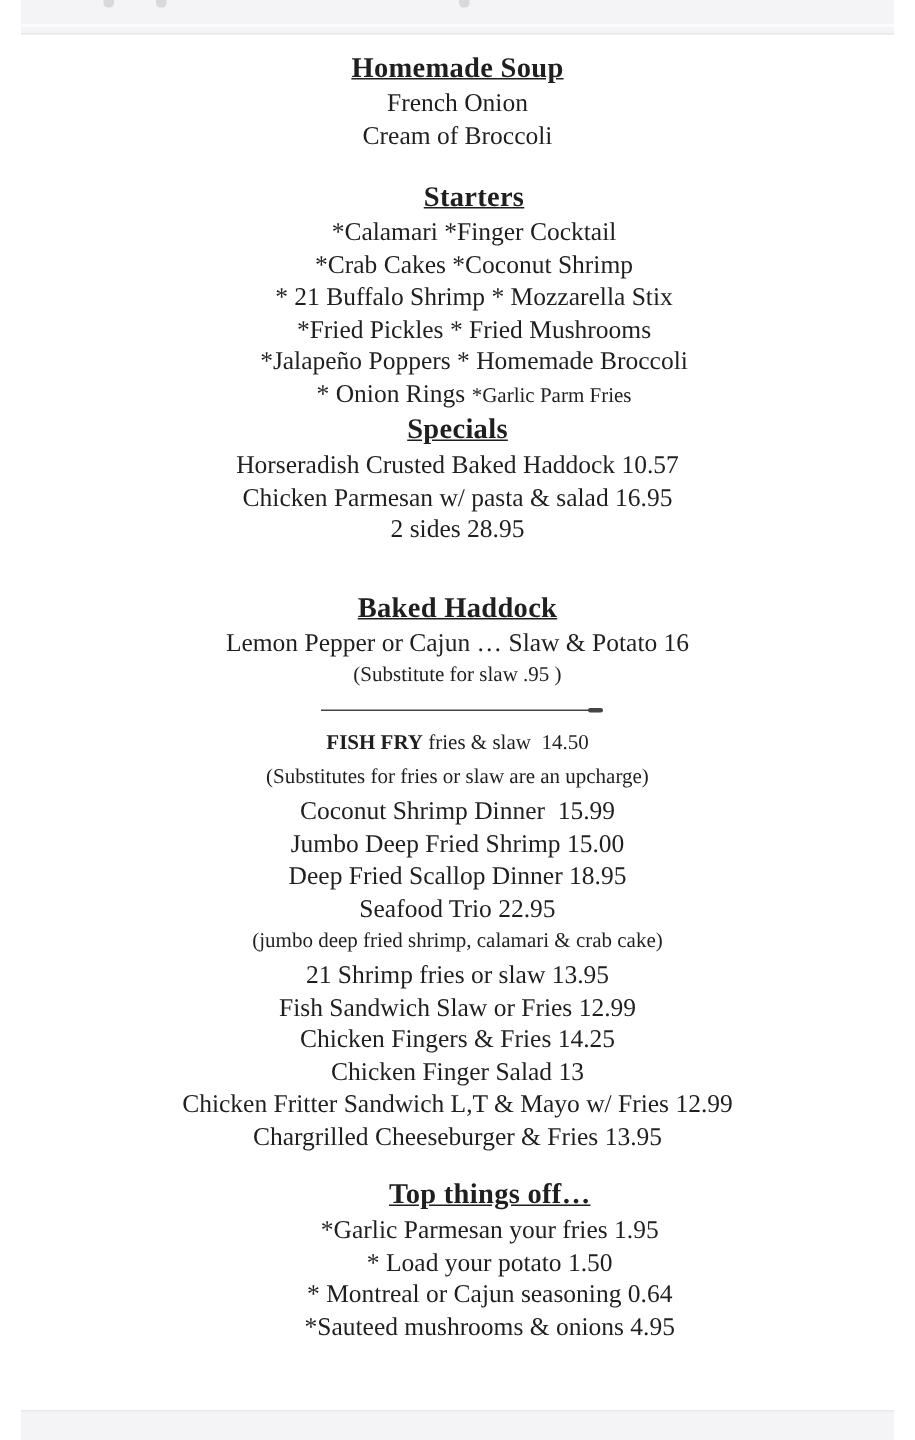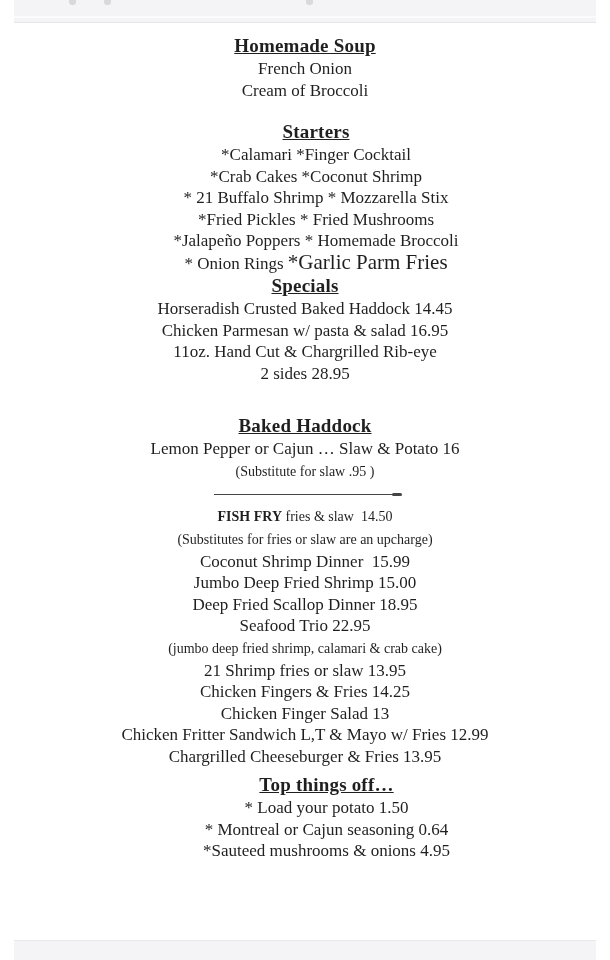--- a/index.html
+++ b/index.html
@@ -53,27 +53,27 @@
     line-height: 24px;
     text-decoration: underline;
     letter-spacing: 0.2px;
   }
   .line {
     font-size: 17px;
     line-height: 21.5px;
     white-space: pre-wrap;
   }
   .line.big { font-size: 14px; line-height: 23px; }
-  .feature { font-size: 21px; }
+  .feature { font-size: 14px; }
   .fishfry-title { font-weight: bold; }
   .sec-soup { margin-top: 12px; }
   .sec-starters { margin-top: 19px; padding-left: 22px; }
   .sec-specials { }
   .sec-baked { margin-top: 30px; }
-  .sec-toppings { margin-top: 6px; padding-left: 43px; }
+  .sec-toppings { margin-top: 17px; padding-left: 43px; }
   .divider {
     position: relative;
     width: 182px;
     height: 1px;
     margin: 11px auto 10px auto;
     background: #454545;
   }
   .divider::after {
     content: "";
     position: absolute;
@@ -109,51 +109,52 @@
       <div class="line">*Calamari *Finger Cocktail</div>
       <div class="line">*Crab Cakes *Coconut Shrimp</div>
       <div class="line">* 21 Buffalo Shrimp * Mozzarella Stix</div>
       <div class="line">*Fried Pickles * Fried Mushrooms</div>
       <div class="line">*Jalapeño Poppers * Homemade Broccoli</div>
       <div class="line"><span>* Onion Rings </span><span class="feature">*Garlic Parm Fries</span></div>
     </section>
 
     <section class="sec-specials">
       <h2 class="heading">Specials</h2>
-      <div class="line">Horseradish Crusted Baked Haddock 14.45</div>
+      <div class="line">Horseradish Crusted Baked Haddock 10.57</div>
       <div class="line">Chicken Parmesan w/ pasta &amp; salad 16.95</div>
-      <div class="line">11oz. Hand Cut &amp; Chargrilled Rib-eye</div>
       <div class="line">2 sides 28.95</div>
     </section>
 
     <section class="sec-baked">
       <h2 class="heading">Baked Haddock</h2>
       <div class="line">Lemon Pepper or Cajun … Slaw &amp; Potato 16</div>
       <div class="line big">(Substitute for slaw .95 )</div>
     </section>
 
     <div class="divider"></div>
 
     <section>
       <div class="line big"><span class="fishfry-title">FISH FRY</span><span> fries &amp; slaw  14.50</span></div>
       <div class="line big">(Substitutes for fries or slaw are an upcharge)</div>
       <div class="line">Coconut Shrimp Dinner  15.99</div>
       <div class="line">Jumbo Deep Fried Shrimp 15.00</div>
       <div class="line">Deep Fried Scallop Dinner 18.95</div>
       <div class="line">Seafood Trio 22.95</div>
       <div class="line big">(jumbo deep fried shrimp, calamari &amp; crab cake)</div>
       <div class="line">21 Shrimp fries or slaw 13.95</div>
+      <div class="line">Fish Sandwich Slaw or Fries 12.99</div>
       <div class="line">Chicken Fingers &amp; Fries 14.25</div>
       <div class="line">Chicken Finger Salad 13</div>
       <div class="line">Chicken Fritter Sandwich L,T &amp; Mayo w/ Fries 12.99</div>
       <div class="line">Chargrilled Cheeseburger &amp; Fries 13.95</div>
     </section>
 
     <section class="sec-toppings">
       <h2 class="heading">Top things off…</h2>
+      <div class="line">*Garlic Parmesan your fries 1.95</div>
       <div class="line">* Load your potato 1.50</div>
       <div class="line">* Montreal or Cajun seasoning 0.64</div>
       <div class="line">*Sauteed mushrooms &amp; onions 4.95</div>
     </section>
 
   </div>
 
   <div class="strip bottom"></div>
 
 </div>

